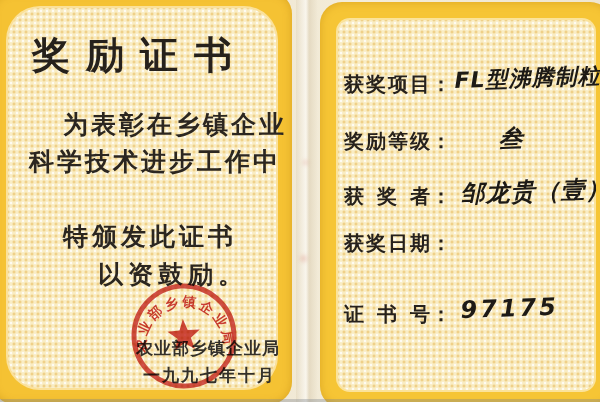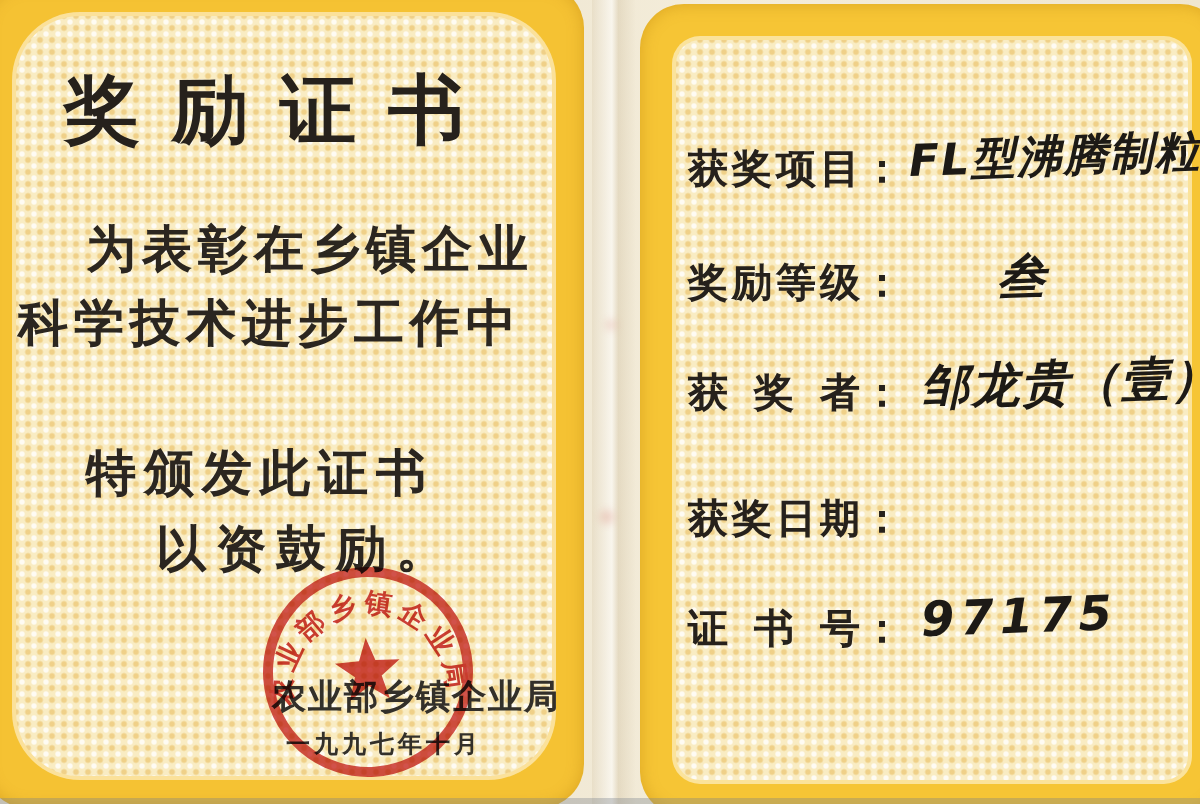--- a/index.html
+++ b/index.html
@@ -37,35 +37,35 @@
   }
   .card-left  .inner{inset:16px;border-radius:32px;}
   .card-right .inner{inset:18px;}
 
   
   .cert-title{
     position:absolute; top:22px; left:0; right:14px; text-align:center;
     font-size:38px; font-weight:900; color:#26211c;
     letter-spacing:16px; padding-left:10px; white-space:nowrap;
   }
-  .bline{position:absolute; font-size:25px; font-weight:900; color:#2b2620; letter-spacing:3px; white-space:nowrap;}
+  .bline{position:absolute; font-size:25px; font-weight:900; color:#2b2620; letter-spacing:3px; white-space:nowrap;padding-left:20px;}
   .bl1{left:35px; top:100px;}
   .bl2{left:1px;  top:137px;}
   .bl3{left:6px;  top:174px;}
   .bl4{left:35px; top:212px; letter-spacing:4px;}
   .bl5{left:70px; top:250px; letter-spacing:5px;}
   .issuer{position:absolute; left:128px; top:329px; font-size:17px; font-weight:700; color:#33302a; letter-spacing:1px; white-space:nowrap;}
-  .issue-date{position:absolute; left:135px; top:356px; font-size:12px; font-weight:700; color:#33302a; letter-spacing:2px; white-space:nowrap;}
+  .issue-date{position:absolute; left:135px; top:356px; font-size:17px; font-weight:700; color:#33302a; letter-spacing:2px; white-space:nowrap;}
 
   .seal{position:absolute; left:118px; top:270px; width:116px; height:116px; mix-blend-mode:multiply; opacity:.92; transform:rotate(-4deg);}
   .seal text{font-family:"Liberation Serif","DejaVu Serif",serif; font-weight:700;}
 
   
   .frow{position:absolute; left:6px; display:flex; align-items:flex-start; white-space:nowrap;}
-  .fr1{top:51px;} .fr2{top:108px;justify-content:center;} .fr3{top:163px;} .fr4{top:226px;align-items:center;} .fr5{top:281px;}
+  .fr1{top:51px;} .fr2{top:108px;justify-content:center;} .fr3{top:163px;} .fr4{top:210px;align-items:center;} .fr5{top:281px;}
   .flabel{
     display:inline-block; width:86px; font-size:20px; font-weight:900; color:#26211c;
     text-align:justify; text-align-last:justify;
   }
   .fcolon{font-size:20px; font-weight:900; color:#26211c; margin-left:1px;}
   .fvalue{
     font-family:"DejaVu Sans","Liberation Sans",cursive,sans-serif;
     font-style:italic; font-size:24px; font-weight:600; color:#1d1a16;
     margin-top:-5px; transform:rotate(-2deg); transform-origin:left bottom; letter-spacing:1px;
   }

